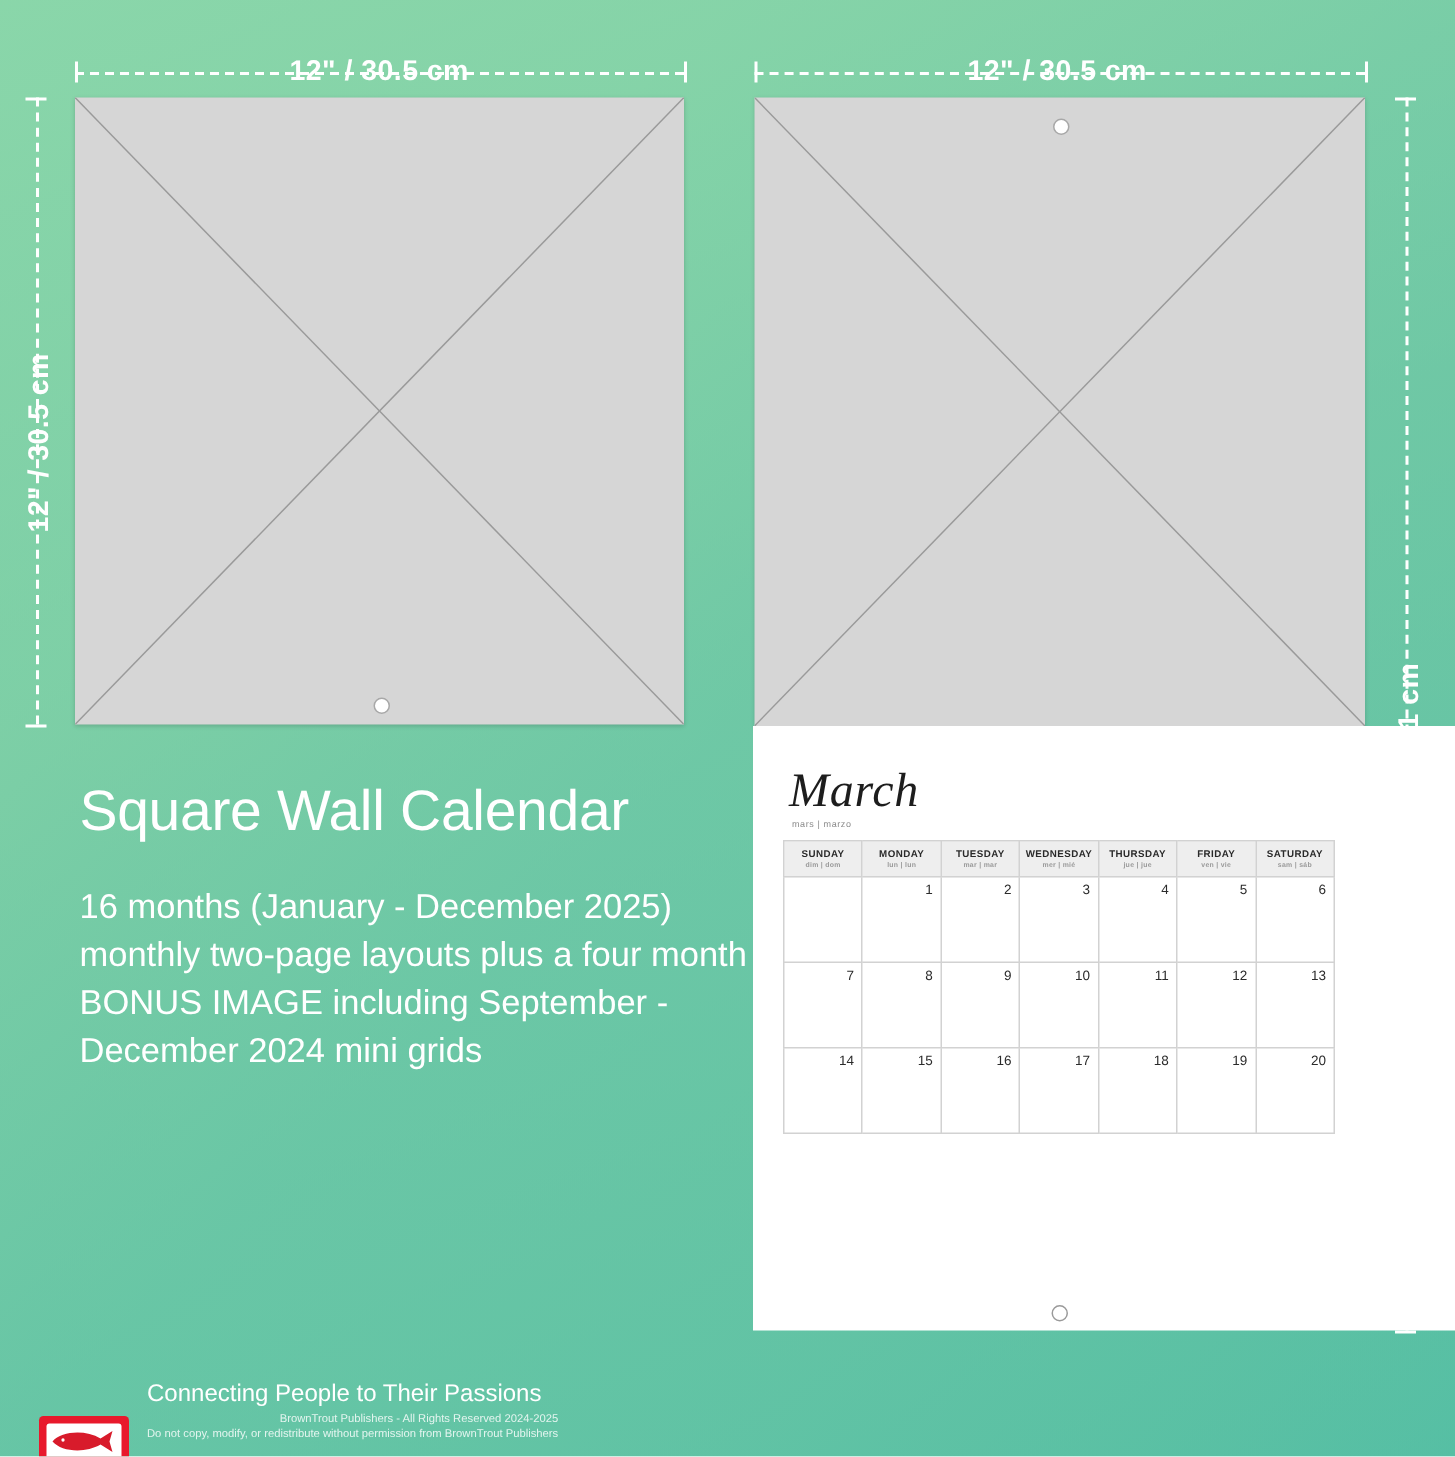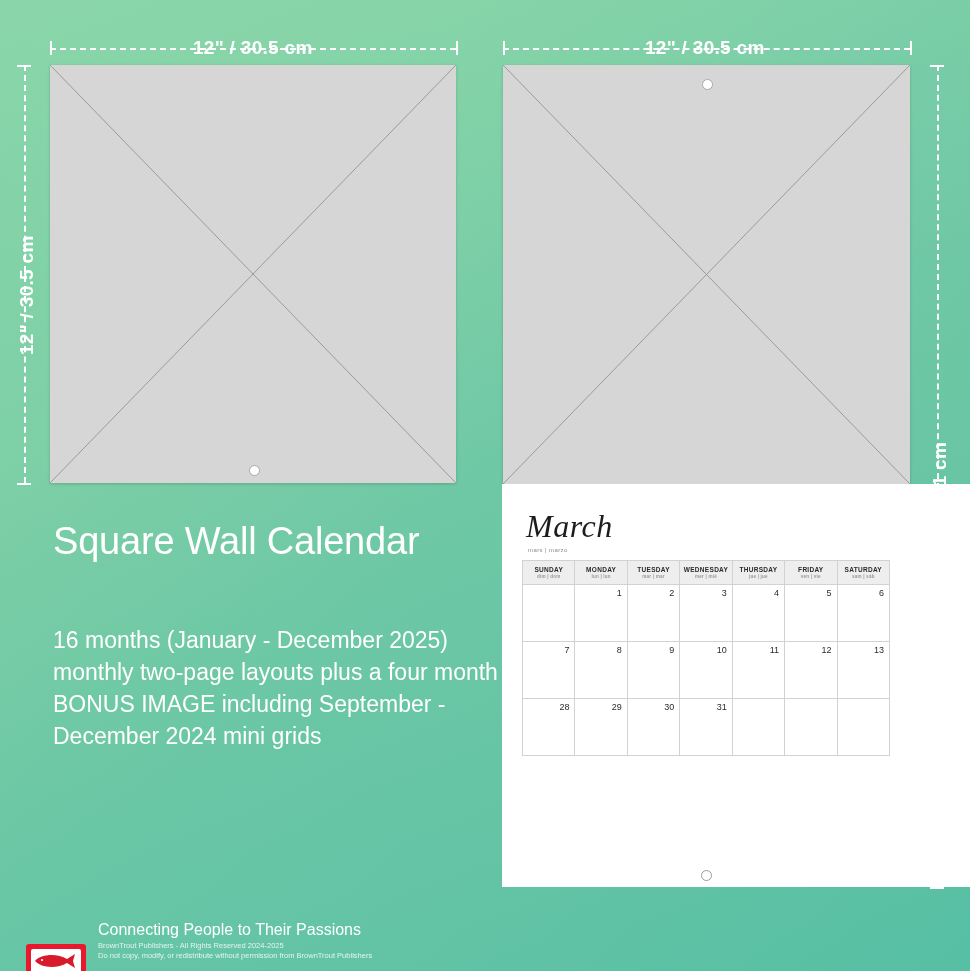--- a/index.html
+++ b/index.html
@@ -96,21 +96,20 @@
   }
   .subcopy {
     position: absolute;
     left: 53px;
     top: 588px;
     width: 455px;
     color: #ffffff;
     font-size: 23px;
     line-height: 32px;
     font-weight: 400;
-    margin-top: 36px;
   }
 
   
   .calpage {
     position: absolute;
     left: 502px;
     top: 484px;
     width: 476px;
     height: 403px;
     background: #ffffff;
@@ -227,20 +226,21 @@
     font-size: 16px;
     font-weight: 400;
   }
   .footer-legal {
     position: absolute;
     left: 98px;
     top: 941px;
     color: rgba(255,255,255,0.82);
     font-size: 7.5px;
     line-height: 10px;
+    text-align: right;
   }
 </style>
 </head>
 <body>
 
 <div class="page">
 
   <div class="dash-h" style="left:50px; top:48px; width:406px;"></div>
   <div class="tick-v" style="left:50px; top:41px;"></div>
   <div class="tick-v" style="left:456px; top:41px;"></div>
@@ -330,27 +330,27 @@
         <tr>
           <td>7</td>
           <td>8</td>
           <td>9</td>
           <td>10</td>
           <td>11</td>
           <td>12</td>
           <td>13</td>
         </tr>
         <tr>
-          <td>28</td>
-          <td>29</td>
-          <td>30</td>
-          <td>31</td>
-          <td></td>
-          <td></td>
-          <td></td>
+          <td>14</td>
+          <td>15</td>
+          <td>16</td>
+          <td>17</td>
+          <td>18</td>
+          <td>19</td>
+          <td>20</td>
         </tr>
       </tbody>
     </table>
 
     <div class="hole" style="left:199px; top:386px; background:#ffffff; border:1px solid #9a9a9a;"></div>
   </div>
 
   <div class="footer-logo">
     <div class="fish-box"></div>
     <svg class="fishsvg" viewBox="0 0 46 18">

